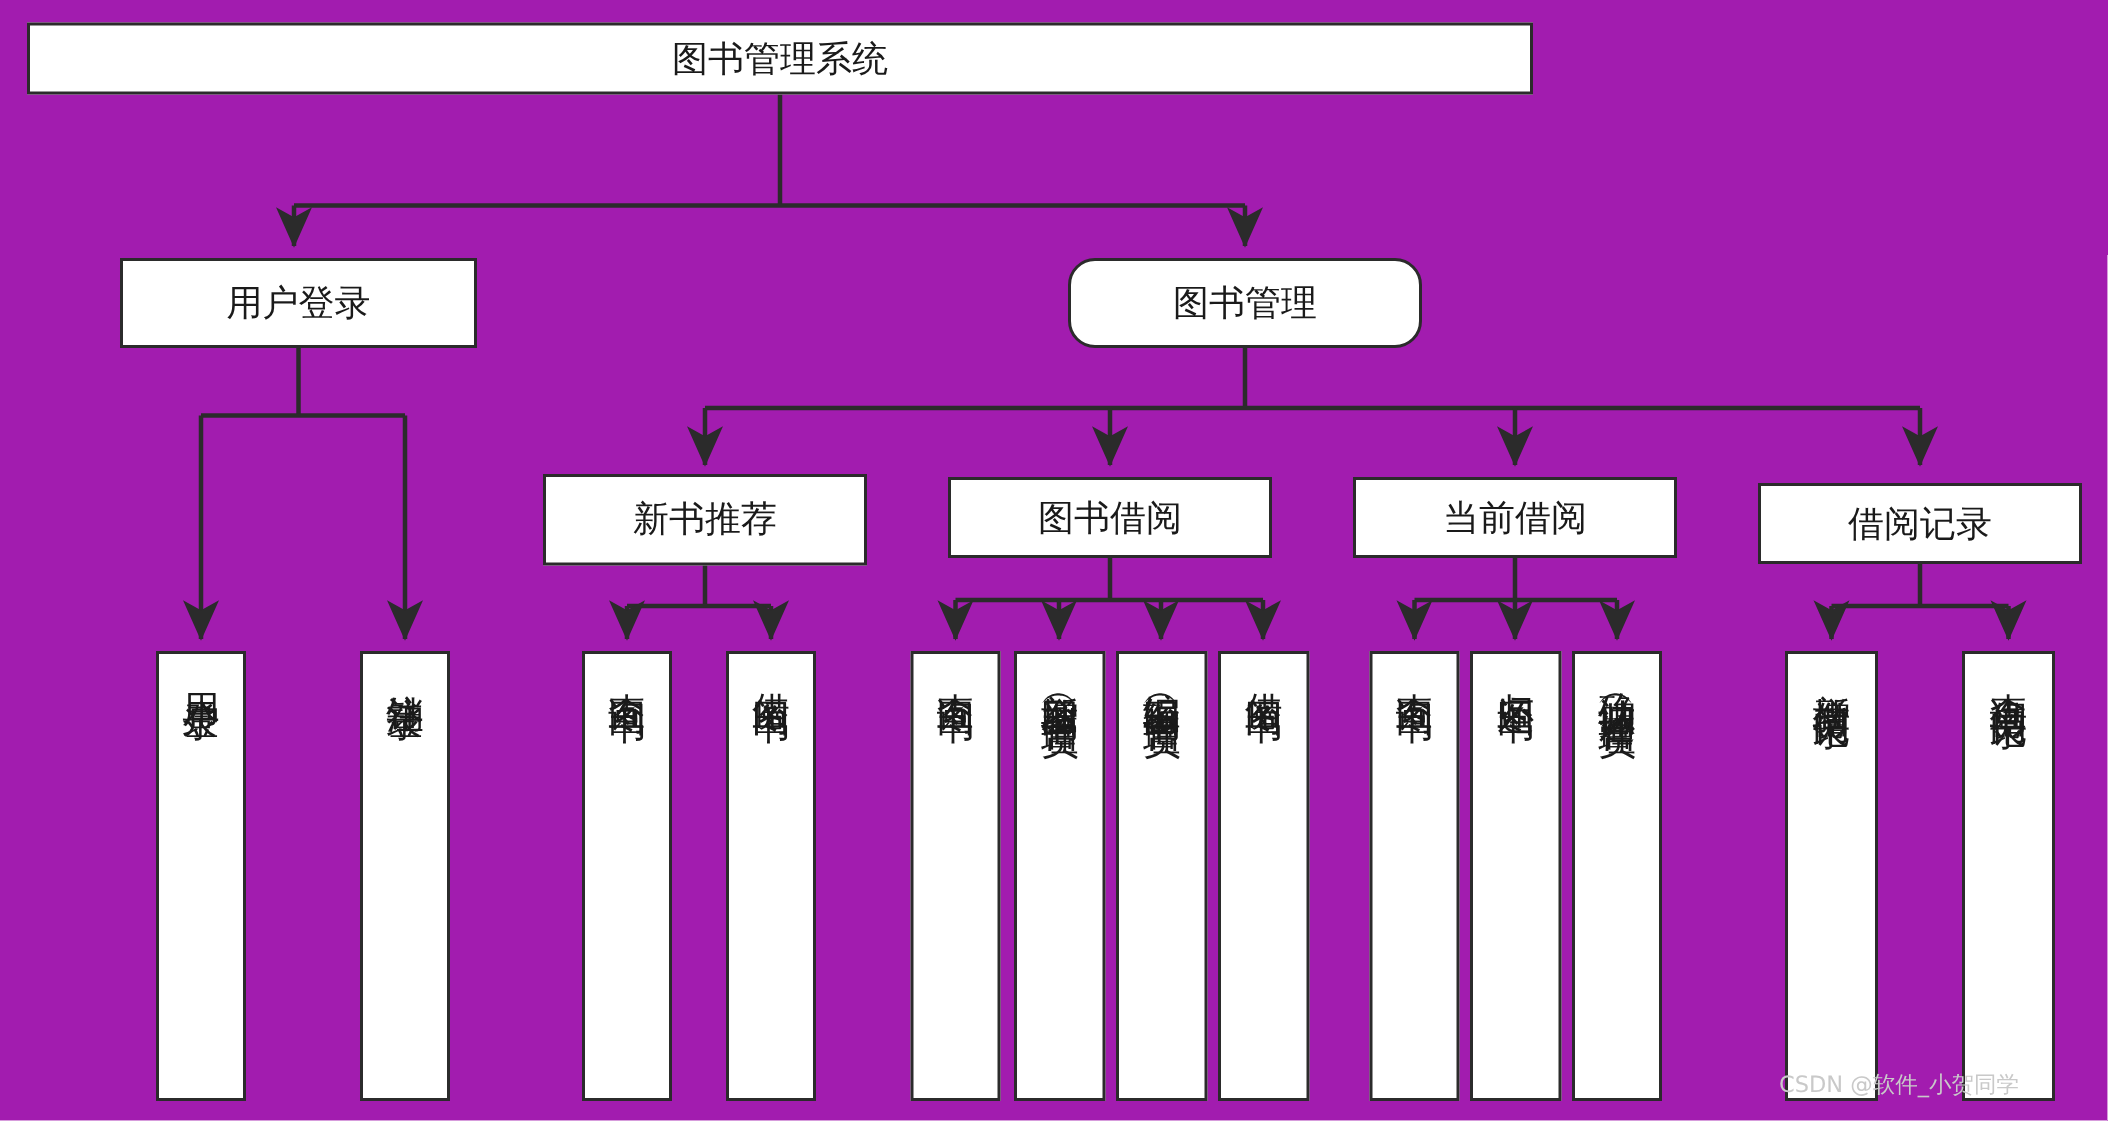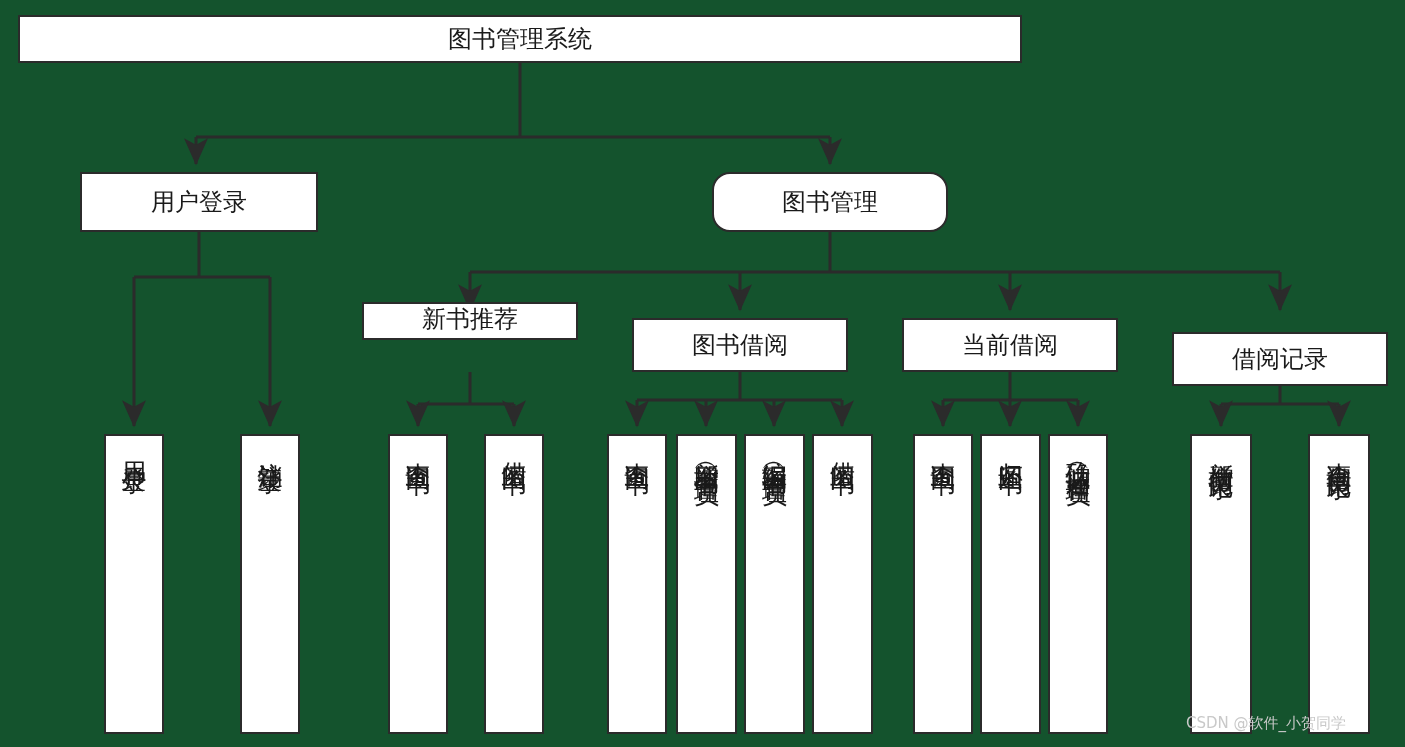--- a/index.html
+++ b/index.html
@@ -7,21 +7,21 @@
     padding: 0;
     background: #ffffff;
   }
   body {
     font-family: "DejaVu Sans", "Liberation Sans", sans-serif;
   }
   #canvas {
     position: relative;
     width: 1405px;
     height: 747px;
-    background: #14532d;
+    background: #a21caf;
     overflow: hidden;
   }
   #diagram-svg {
     position: absolute;
     left: 0;
     top: 0;
     width: 1405px;
     height: 747px;
   }
   .node {
@@ -123,30 +123,30 @@
     <span class="node-label">图书管理系统</span>
   </div>
 
   <div class="node horiz" style="left:80px; top:172px; width:238px; height:60px;">
     <span class="node-label">用户登录</span>
   </div>
   <div class="node horiz" style="left:712px; top:172px; width:236px; height:60px;border-radius:18px;">
     <span class="node-label">图书管理</span>
   </div>
 
-  <div class="node horiz" style="left:362px; top:302px; width:216px; height:38px;font-family:Liberation Mono, monospace;">
+  <div class="node horiz" style="left:362px; top:316px; width:216px; height:61px;">
     <span class="node-label">新书推荐</span>
   </div>
   <div class="node horiz" style="left:632px; top:318px; width:216px; height:54px;">
     <span class="node-label">图书借阅</span>
   </div>
   <div class="node horiz" style="left:902px; top:318px; width:216px; height:54px;">
     <span class="node-label">当前借阅</span>
   </div>
-  <div class="node horiz" style="left:1172px; top:332px; width:216px; height:54px;">
+  <div class="node horiz" style="left:1172px; top:322px; width:216px; height:54px;">
     <span class="node-label">借阅记录</span>
   </div>
 
   <div class="node vert" style="left:104px; top:434px; width:60px; height:300px;">
     <span class="node-label">用户登录</span>
   </div>
   <div class="node vert" style="left:240px; top:434px; width:60px; height:300px;">
     <span class="node-label">注销登录</span>
   </div>
   <div class="node vert" style="left:388px; top:434px; width:60px; height:300px;">

